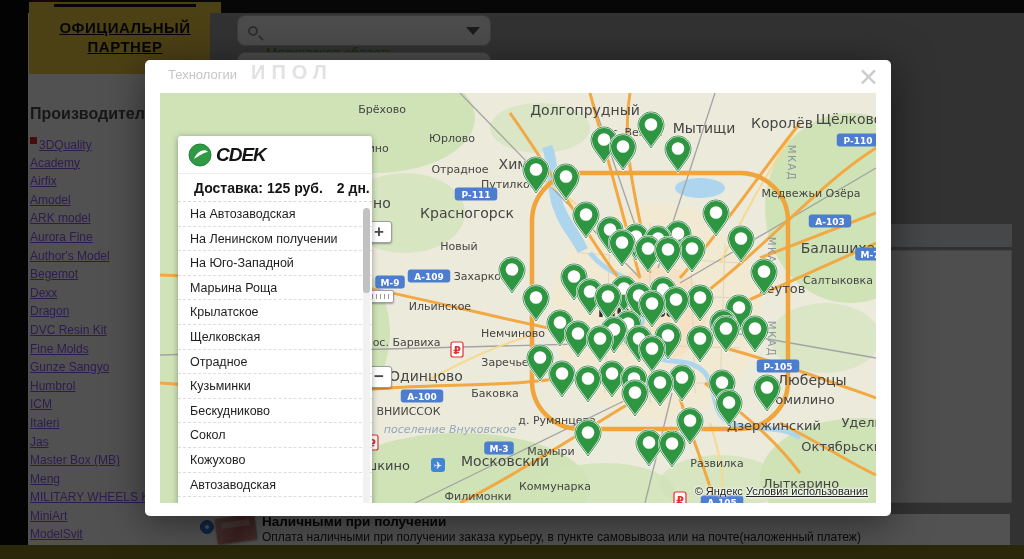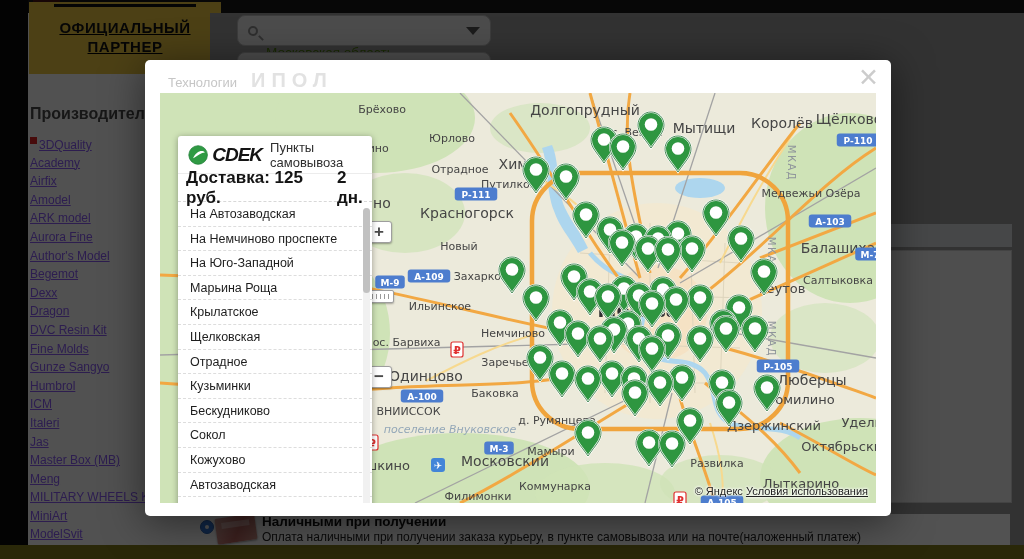--- a/index.html
+++ b/index.html
@@ -46,21 +46,21 @@
   .pay-desc { position:absolute; left:92px; top:16px; font-size:12px; color:#222; }
 
   .footer-bar { position:absolute; left:0; bottom:0; width:1024px; height:14px; background:#847e1d; z-index:1; }
 
   
   .overlay { position:absolute; inset:0; background:rgba(0,0,0,.68); z-index:10; }
 
   
   .modal { position:absolute; left:145px; top:60px; width:746px; height:456px; background:#fff;
            border-radius:5px; box-shadow:0 6px 40px rgba(0,0,0,.5); z-index:20; }
-  .brand-row { position:absolute; left:23px; top:9px; display:flex; align-items:baseline; gap:14px; }
+  .brand-row { position:absolute; left:23px; top:1px; display:flex; align-items:baseline; gap:14px; }
   .brand-prefix { font-size:13px; color:#c6c6c6; }
   .brand-logo { font-size:20px; font-weight:800; color:#e2e2e2; letter-spacing:6px; }
   .modal-close { position:absolute; right:12px; top:5px; font-size:25px; font-weight:200; color:#cccccc; cursor:pointer; line-height:1; }
 
   .map-wrap { position:absolute; left:15px; top:33px; width:716px; height:410px; overflow:hidden; background:#eceadb; }
   svg text { font-family:"DejaVu Sans", sans-serif; }
 
   .zoom-btn { position:absolute; width:26px; height:22px; background:#fff; border:1px solid #9e9e9e; border-radius:3px;
               box-shadow:0 1px 2px rgba(0,0,0,.35); font-size:17px; font-weight:bold; color:#4a4a4a;
               text-align:center; line-height:19px; cursor:pointer; }
@@ -73,22 +73,22 @@
   .map-attribution { position:absolute; right:8px; bottom:6px; font-size:11px; color:#222;
                      text-shadow:0 0 3px #fff,0 0 3px #fff,0 0 3px #fff; }
   .map-attribution .terms { text-decoration:underline; cursor:pointer; }
 
   
   .pickup-panel { position:absolute; left:18px; top:43px; width:194px; height:394px; background:#fff;
                   border-radius:3px; box-shadow:0 1px 6px rgba(0,0,0,.35); }
   .pp-header { height:38px; display:flex; align-items:center; padding:0 0 0 10px; border-bottom:1px solid #ececec; }
   .cdek-text { font-size:19px; font-weight:900; font-style:italic; color:#141414; letter-spacing:-1px; margin-left:4px; }
   .pp-title { font-size:13px; color:#2e2e2e; margin-left:8px; }
-  .pp-delivery { height:28px; display:flex; align-items:center; gap:14px; padding-left:8px;
-                 border-bottom:1px dashed #d8d8d8; font-size:17px; font-weight:bold; color:#141414; }
+  .pp-delivery { height:28px; display:flex; align-items:center; gap:14px; padding-left:16px;
+                 border-bottom:1px dashed #d8d8d8; font-size:14px; font-weight:bold; color:#141414; }
   #points-list { list-style:none; }
   #points-list li { height:24.6px; line-height:24.6px; padding-left:12px; font-size:12.5px; color:#1d1d1d;
                     border-bottom:1px dashed #ddd; cursor:pointer; }
   #points-list li:last-child { border-bottom:none; }
   .pp-scrollbar { position:absolute; right:2px; top:72px; bottom:4px; width:7px; background:#f1f1f1; border-radius:4px; }
   .pp-thumb { position:absolute; left:0; top:0; width:7px; height:85px; background:#c1c1c1; border-radius:4px; cursor:pointer; }
 </style>
 </head>
 <body>
 
@@ -599,29 +599,28 @@
         <span class="terms">Условия использования</span>
       </div>
 
       <div class="pickup-panel">
         <div class="pp-header">
           <svg width="24" height="24" viewBox="-12 -12 24 24">
             <circle r="11" fill="#2f9a43" stroke="#23823a" stroke-width="1"></circle>
             <path d="M-6,4 C-3,-4 5,-7 8,-3 C4,-3 -1,1 -6,4 Z" fill="#fff"></path>
           </svg>
           <span class="cdek-text">CDEK</span>
-          <span class="pp-title">Пункты самовывоза</span>
         </div>
         <div class="pp-delivery">
           <span>Доставка: 125 руб.</span>
           <span>2 дн.</span>
         </div>
         <ul id="points-list">
             <li>На Автозаводская</li>
-            <li>На Немчиново проспекте</li>
+            <li>На Ленинском получении</li>
             <li>На Юго-Западной</li>
             <li>Марьина Роща</li>
             <li>Крылатское</li>
             <li>Щелковская</li>
             <li>Отрадное</li>
             <li>Кузьминки</li>
             <li>Бескудниково</li>
             <li>Сокол</li>
             <li>Кожухово</li>
             <li>Автозаводская</li>

